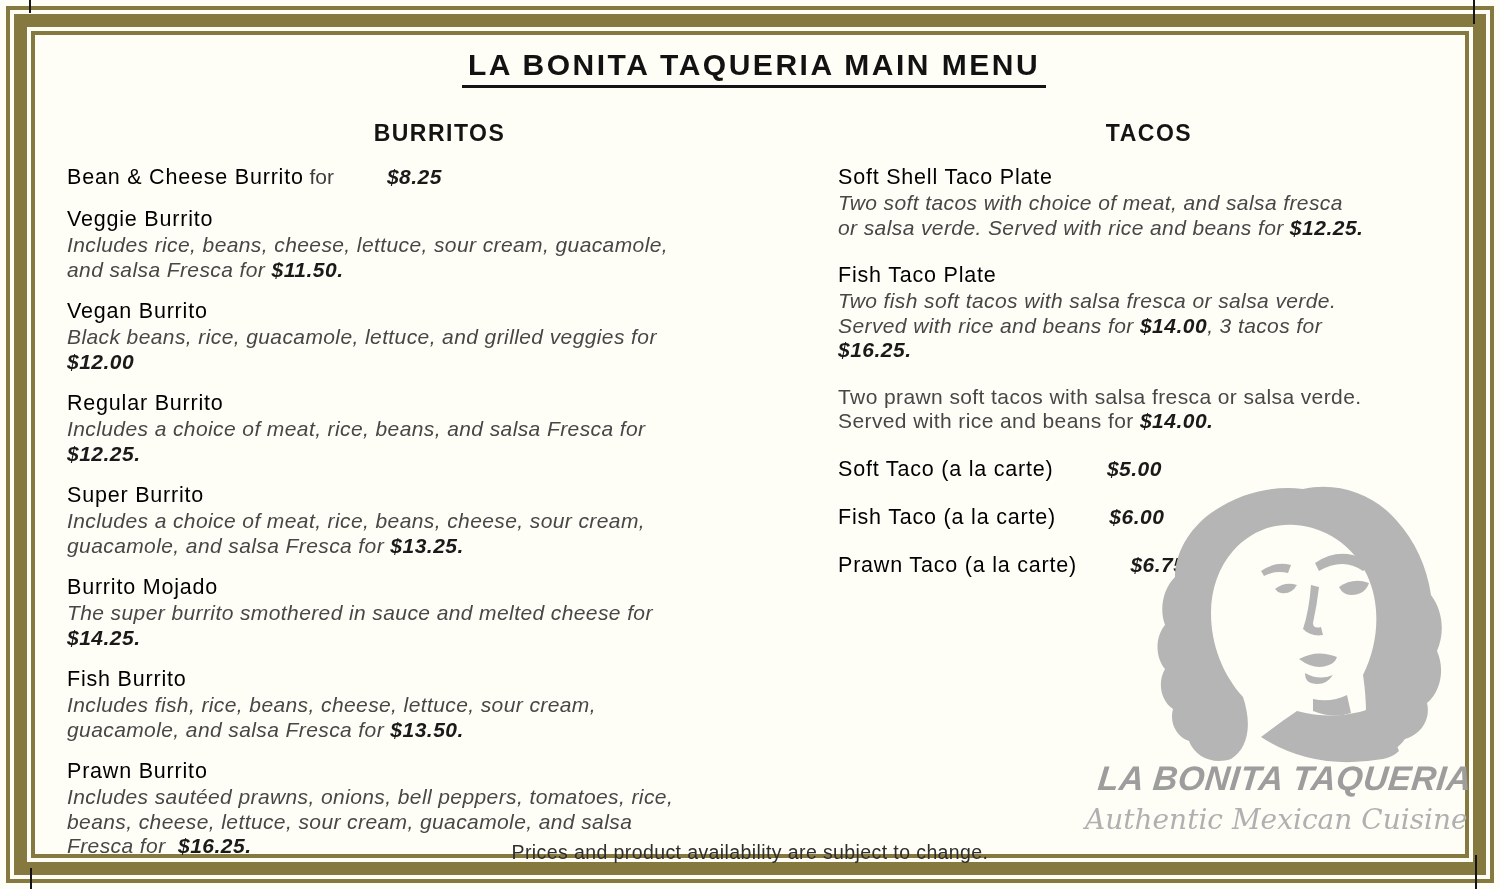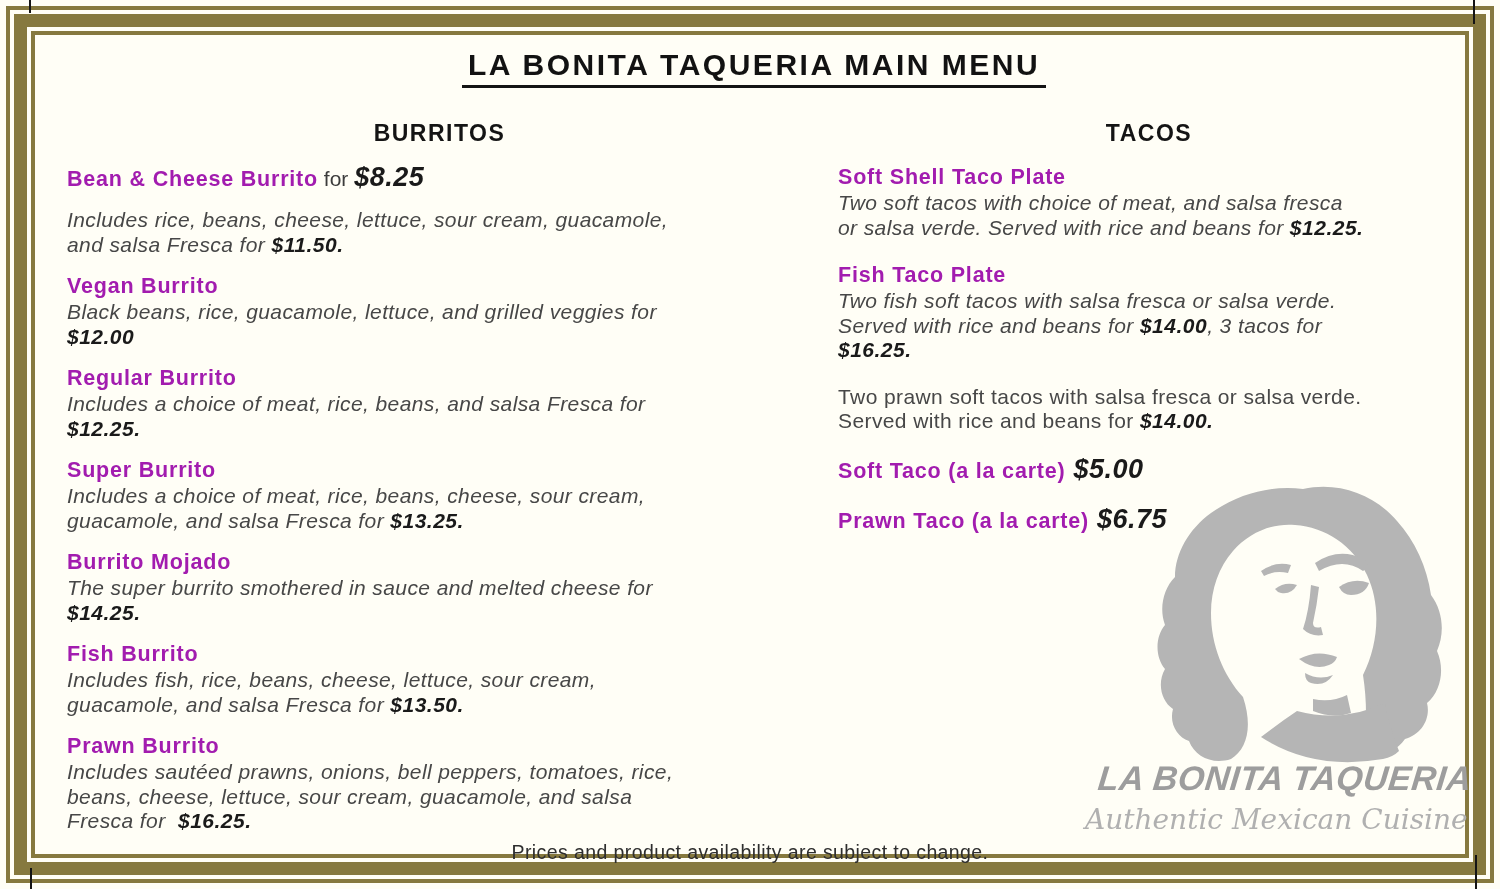--- a/index.html
+++ b/index.html
@@ -41,30 +41,30 @@
   .col{position:absolute;top:120px;}
   .col-left{left:67px;width:745px;}
   .col-right{left:838px;width:622px;}
   h2.section-heading{
     margin:0 0 17px 0;text-align:center;
     font-size:23px;font-weight:bold;letter-spacing:1.5px;color:#141414;
   }
   .menu-item{margin-bottom:16px;}
   .col-right .menu-item{margin-bottom:22px;}
   .item-name-line{margin:0;font-size:21.5px;line-height:26px;font-weight:normal;}
-  .item-name{font-weight:bold;letter-spacing:0.8px;color:#a21caf;}
+  .item-name{font-weight:normal;letter-spacing:0.8px;color:#000000;}
   .item-desc{
     margin:1px 0 0 0;font-size:21px;line-height:24.5px;
     white-space:pre-line;letter-spacing:0.4px;
   }
   .seg-i{font-style:italic;color:var(--desc);}
   .seg-r{font-style:normal;color:var(--desc);}
   .seg-p{font-style:italic;font-weight:bold;color:#1a1a1a;letter-spacing:0.5px;}
   .item-name-line .seg-r{color:#3c3c3c;font-size:21px;}
-  .item-name-line .seg-p{font-size:27px;}
+  .item-name-line .seg-p{font-size:21px;margin-left:47px;}
 
   
   .footer-note{
     position:absolute;left:0;top:841px;width:100%;text-align:center;
     font-size:19.5px;letter-spacing:0.4px;color:#2e2e2e;
   }
 
   
   .logo-block{position:absolute;left:1085px;top:475px;width:400px;height:380px;}
   .portrait{position:absolute;left:58px;top:0;}
@@ -96,20 +96,21 @@
   <h1 class="menu-title">LA BONITA TAQUERIA MAIN MENU</h1>
 </div>
 
 <section class="col col-left">
   <h2 class="section-heading">BURRITOS</h2>
   <div class="items">
       <div class="menu-item">
         <h3 class="item-name-line"><span class="item-name">Bean &amp; Cheese Burrito</span><span class="seg-r"> for </span><span class="seg-p">$8.25</span></h3>
       </div>
       <div class="menu-item">
+        <h3 class="item-name-line"><span class="item-name">Veggie Burrito</span></h3>
         <p class="item-desc"><span class="seg-i">Includes rice, beans, cheese, lettuce, sour cream, guacamole,
 and salsa Fresca for </span><span class="seg-p">$11.50.</span></p>
       </div>
       <div class="menu-item">
         <h3 class="item-name-line"><span class="item-name">Vegan Burrito</span></h3>
         <p class="item-desc"><span class="seg-i">Black beans, rice, guacamole, lettuce, and grilled veggies for
 </span><span class="seg-p">$12.00</span></p>
       </div>
       <div class="menu-item">
         <h3 class="item-name-line"><span class="item-name">Regular Burrito</span></h3>
@@ -153,20 +154,23 @@
         <p class="item-desc"><span class="seg-i">Two fish soft tacos with salsa fresca or salsa verde.
 Served with rice and beans for </span><span class="seg-p">$14.00</span><span class="seg-i">, 3 tacos for
 </span><span class="seg-p">$16.25.</span></p>
       </div>
       <div class="menu-item">
         <p class="item-desc"><span class="seg-r">Two prawn soft tacos with salsa fresca or salsa verde.
 Served with rice and beans for </span><span class="seg-p">$14.00.</span></p>
       </div>
       <div class="menu-item">
         <h3 class="item-name-line"><span class="item-name">Soft Taco (a la carte)</span><span class="seg-p"> $5.00</span></h3>
+      </div>
+      <div class="menu-item">
+        <h3 class="item-name-line"><span class="item-name">Fish Taco (a la carte)</span><span class="seg-p"> $6.00</span></h3>
       </div>
       <div class="menu-item">
         <h3 class="item-name-line"><span class="item-name">Prawn Taco (a la carte)</span><span class="seg-p"> $6.75</span></h3>
       </div>
     </div>
 </section>
 
 <div class="logo-block">
   <svg class="portrait" viewBox="0 0 330 300" width="330" height="300" aria-hidden="true">
     <g fill="#b5b5b5">

